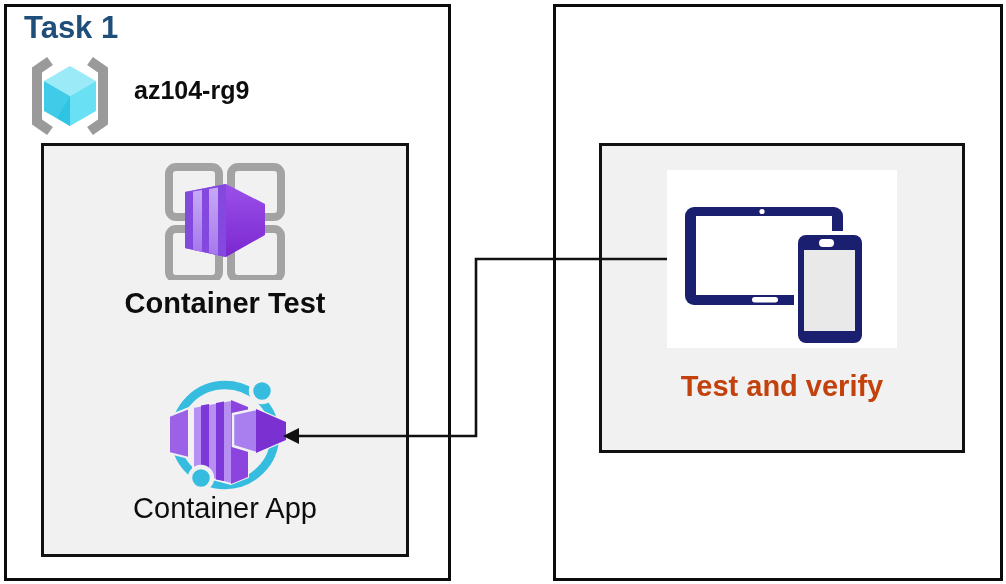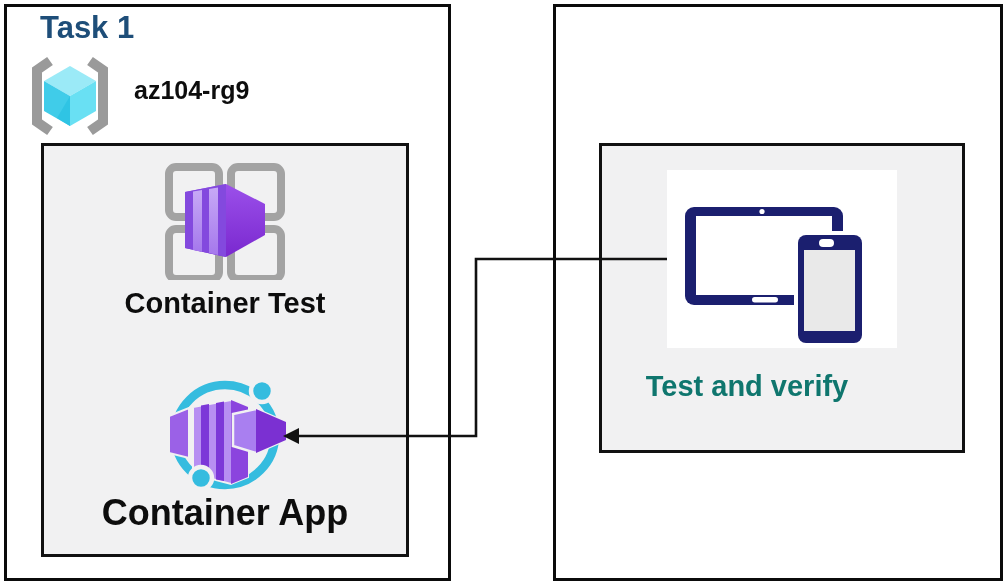--- a/index.html
+++ b/index.html
@@ -9,50 +9,50 @@
   }
   .task-box{
     position:absolute;border:3px solid #0b0b0b;background:#ffffff;box-sizing:border-box;
   }
   #task1-box{left:4px;top:4px;width:447px;height:577px;}
   #task2-box{left:553px;top:4px;width:450px;height:577px;}
   .task-title{
     position:absolute;font-size:31px;font-weight:bold;color:#1e4e79;
     white-space:nowrap;line-height:34px;
   }
-  #task1-title{left:40px;top:11px;}
+  #task1-title{left:24px;top:11px;}
   #task2-title{left:584px;top:11px;}
   .inner-panel{
     position:absolute;background:#f1f1f2;border:3px solid #111;box-sizing:border-box;
   }
   #inner1{left:41px;top:143px;width:368px;height:414px;}
   #inner2{left:599px;top:143px;width:366px;height:310px;}
   .icon-abs{position:absolute;}
   #rg-icon{left:22px;top:56px;}
   #rg-label{
     position:absolute;left:134px;top:76px;font-size:25px;font-weight:bold;color:#0d0d0d;
     white-space:nowrap;
   }
   #cae-icon{left:164px;top:162px;}
   #env-label{
     position:absolute;left:41px;top:285px;width:368px;text-align:center;
     font-size:29px;line-height:36px;font-weight:bold;color:#0d0d0d;
   }
   #ca-icon{left:168px;top:378px;}
   #ca-label{
     position:absolute;left:41px;top:492px;width:368px;text-align:center;
-    font-size:36px;font-weight:bold;color:#0d0d0d;
+    font-size:29px;font-weight:normal;color:#0d0d0d;
   }
   #connector-svg{position:absolute;left:0;top:0;z-index:5;pointer-events:none;}
   #device-tile{
     position:absolute;left:667px;top:170px;width:230px;height:178px;background:#ffffff;z-index:6;
   }
   #verify-label{
-    position:absolute;left:564px;top:370px;width:366px;text-align:center;
-    font-size:29px;font-weight:bold;color:#0f766e;z-index:7;
+    position:absolute;left:599px;top:370px;width:366px;text-align:center;
+    font-size:29px;font-weight:bold;color:#c2410c;z-index:7;
   }
 </style>
 </head>
 <body>
 
 <div class="canvas">
 
   <div class="task-box" id="task1-box"></div>
 
   <div class="task-box" id="task2-box"></div>

